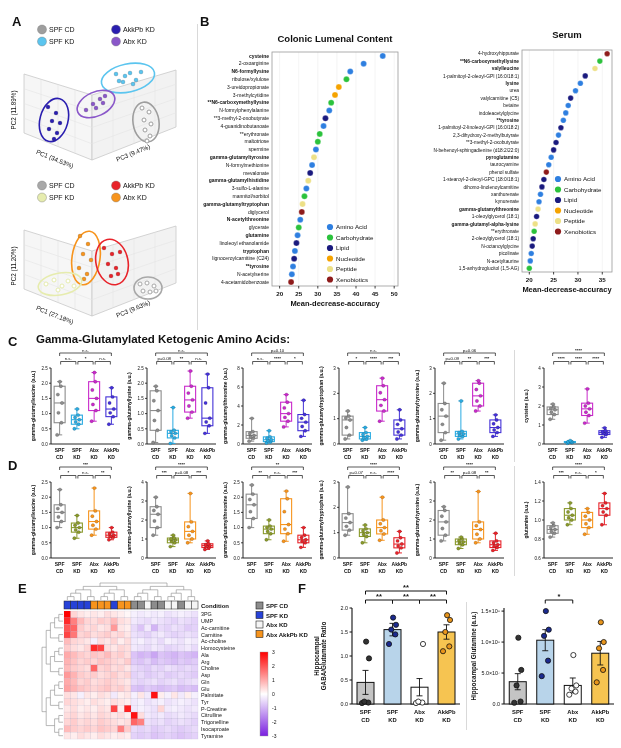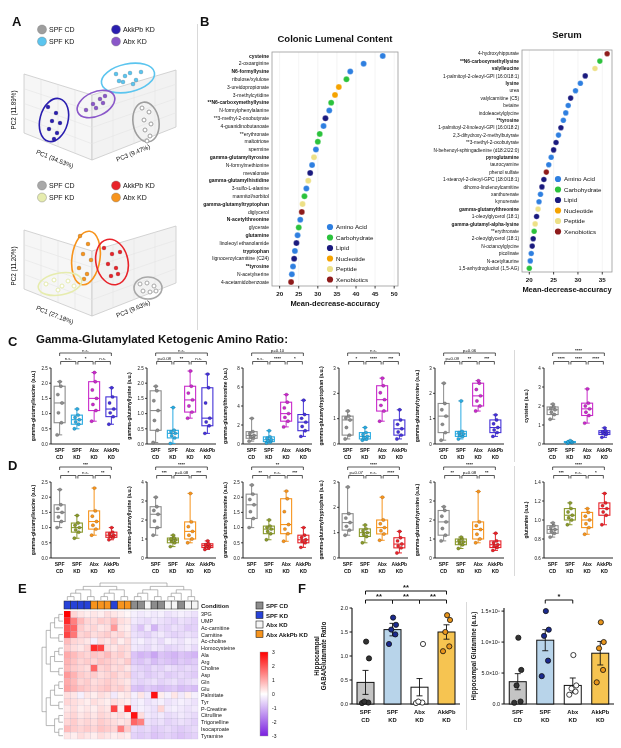--- a/index.html
+++ b/index.html
@@ -15,21 +15,21 @@
 <body>
 
 <div id="fig">
   <span class="pl" style="left:12px;top:14px">A</span>
   <span class="pl" style="left:200px;top:14px">B</span>
   <span class="pl" style="left:8px;top:334px">C</span>
   <span class="pl" style="left:8px;top:458px">D</span>
   <span class="pl" style="left:18px;top:581px">E</span>
   <span class="pl" style="left:298px;top:581px">F</span>
 
-  <div id="c-title" style="left:36px;top:333px">Gamma-Glutamylated Ketogenic Amino Ratio:</div>
+  <div id="c-title" style="left:36px;top:333px">Gamma-Glutamylated Ketogenic Amino Acids:</div>
 
   <div class="vdiv" style="left:197px;top:24px;height:306px"></div>
   <div class="vdiv" style="left:514px;top:350px;height:112px"></div>
   <div class="vdiv" style="left:514px;top:466px;height:110px"></div>
   <div class="vdiv" style="left:466px;top:602px;height:128px"></div>
 
   <svg id="pca0" style="left:8px;top:22px" width="187" height="155">
       <circle cx="34" cy="7.5" r="4.5" fill="#9E9E9E" stroke="#777" stroke-width="0.4"></circle>
       <text x="41" y="10" font-size="7" fill="#111" text-anchor="start">SPF CD</text>
       <circle cx="34" cy="19.5" r="4.5" fill="#5BC5EF" stroke="#777" stroke-width="0.4"></circle>

